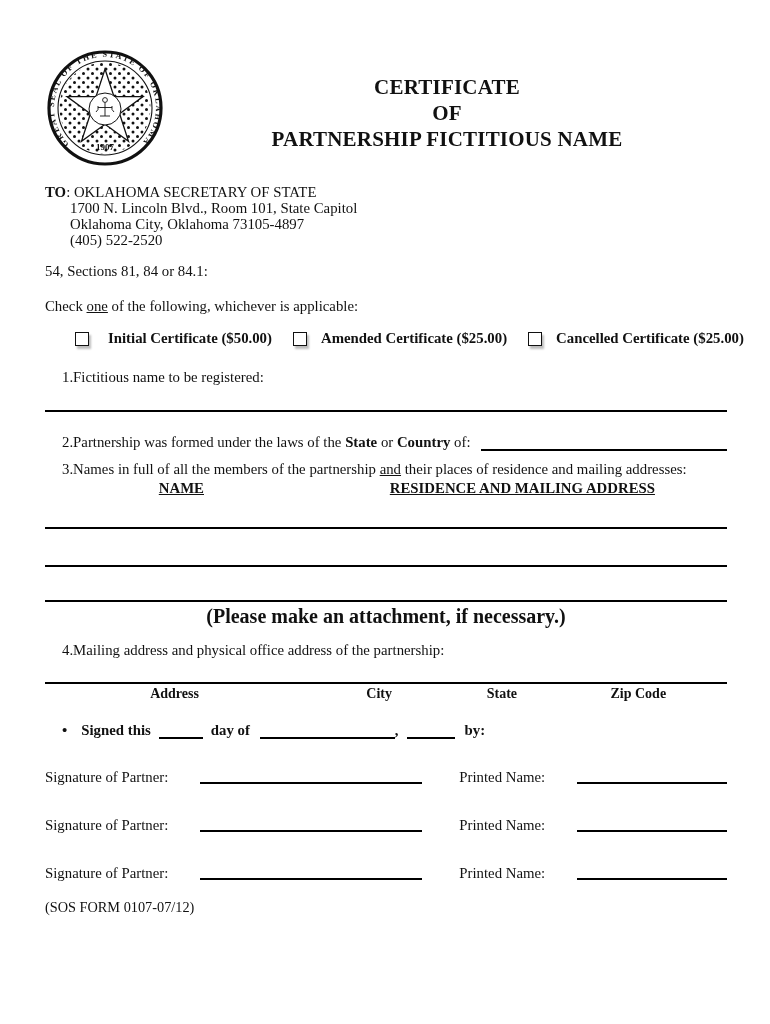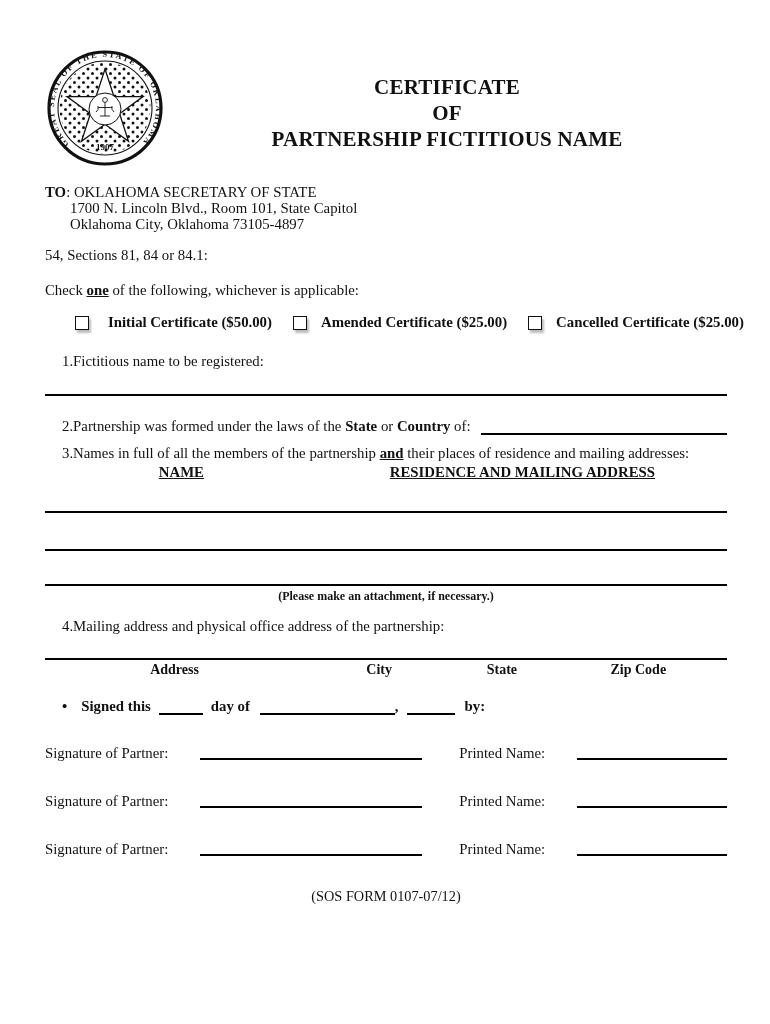--- a/index.html
+++ b/index.html
@@ -14,21 +14,21 @@
   
   .header { display:flex; align-items:flex-start; height:128px; }
   .seal-wrap { width:122px; flex:0 0 122px; }
   .title-block { flex:1; text-align:center; padding-top:30px; }
   .title-line { font-weight:bold; font-size:21px; line-height:26px; letter-spacing:.2px; }
 
   
   .to-block { margin-top:12px; line-height:16px; }
   .to-block .indent { padding-left:25px; }
   .b { font-weight:bold; }
-  .bu { font-weight:bold; text-decoration:underline; }
+  .bu { font-weight:normal; text-decoration:underline; }
   .u { text-decoration:underline; }
 
   
   .intro { margin-top:14px; line-height:18px; }
   .intro .l1 { text-align:justify; text-align-last:justify; text-indent:45px; white-space:nowrap; }
 
   .check-line { margin-top:18px; }
 
   .cb-row { margin-top:15px; display:flex; align-items:center; padding-left:30px; }
   .cb-box {
@@ -45,21 +45,21 @@
   .rule { border-top:2.6px solid #000; margin-top:24px; }
   .item2 { margin-top:22px; }
   .item2 .fill { flex:1 1 auto; margin-left:10px; border-bottom:2.2px solid #000; }
   .item3 { margin-top:10px; }
 
   .tbl-head { display:flex; margin-top:2px; font-weight:bold; }
   .tbl-head .c1 { width:40%; text-align:center; text-decoration:underline; }
   .tbl-head .c2 { width:60%; text-align:center; text-decoration:underline; }
 
   .ruleA { margin-top:30px; } .ruleB { margin-top:36px; } .ruleC { margin-top:33px; }
-  .attach-note { margin-top:3px; text-align:center; font-weight:bold; font-size:12px; }
+  .attach-note { margin-top:3px; text-align:center; font-weight:bold; font-size:20px; }
   .item4 { margin-top:14px; }
   .ruleD { margin-top:23px; }
 
   .col-labels { display:flex; margin-top:2px; font-weight:bold; font-size:14px; }
   .col-labels span { display:block; text-align:center; }
   .col-labels .w1 { width:38%; } .col-labels .w2 { width:22%; }
   .col-labels .w3 { width:14%; } .col-labels .w4 { width:26%; }
 
   
   .sign-note { margin-top:22px; font-weight:bold; font-size:15.6px; line-height:19px; }
@@ -74,21 +74,21 @@
   .sb3 { width:48px; margin:0 10px 0 8px; }
 
   
   .sig-row { display:flex; align-items:flex-start; margin-top:31px;gap:24px; }
   .sig-row .lbl { white-space:nowrap; }
   .sig-row .line1 { flex:0 0 222px; border-bottom:2.2px solid #000; margin:0 10px 0 8px; height:15px; }
   .sig-row .line2 { flex:1 1 auto; border-bottom:2.2px solid #000; margin-left:8px; height:15px; }
   .sig-row .pn { margin-left:3px; white-space:nowrap; }
   .sig1 { margin-top:30px; }
 
-  .footer { margin-top:30px; text-align:center; font-size:14.3px; }
+  .footer { margin-top:17px; text-align:left; font-size:14.3px; }
 
   .seal-svg text { font-family:"Liberation Serif","DejaVu Serif",serif; }
 </style>
 </head>
 <body>
 
 <div class="page">
 
   <div class="header">
     <div class="seal-wrap">
@@ -117,20 +117,21 @@
       <div class="title-line">CERTIFICATE</div>
       <div class="title-line">OF</div>
       <div class="title-line">PARTNERSHIP FICTITIOUS NAME</div>
     </div>
   </div>
 
   <div class="to-block">
     <div><span class="b">TO</span><span>: OKLAHOMA SECRETARY OF STATE</span></div>
     <div class="indent">1700 N. Lincoln Blvd., Room 101, State Capitol</div>
     <div class="indent">Oklahoma City, Oklahoma 73105-4897</div>
+    <div class="indent">(405) 522-2520</div>
   </div>
 
   <div class="intro">
     <div>54, Sections 81, 84 or 84.1:</div>
   </div>
 
   <div class="check-line">
     <span>Check </span><span class="bu">one</span><span> of the following, whichever is applicable:</span>
   </div>
 

